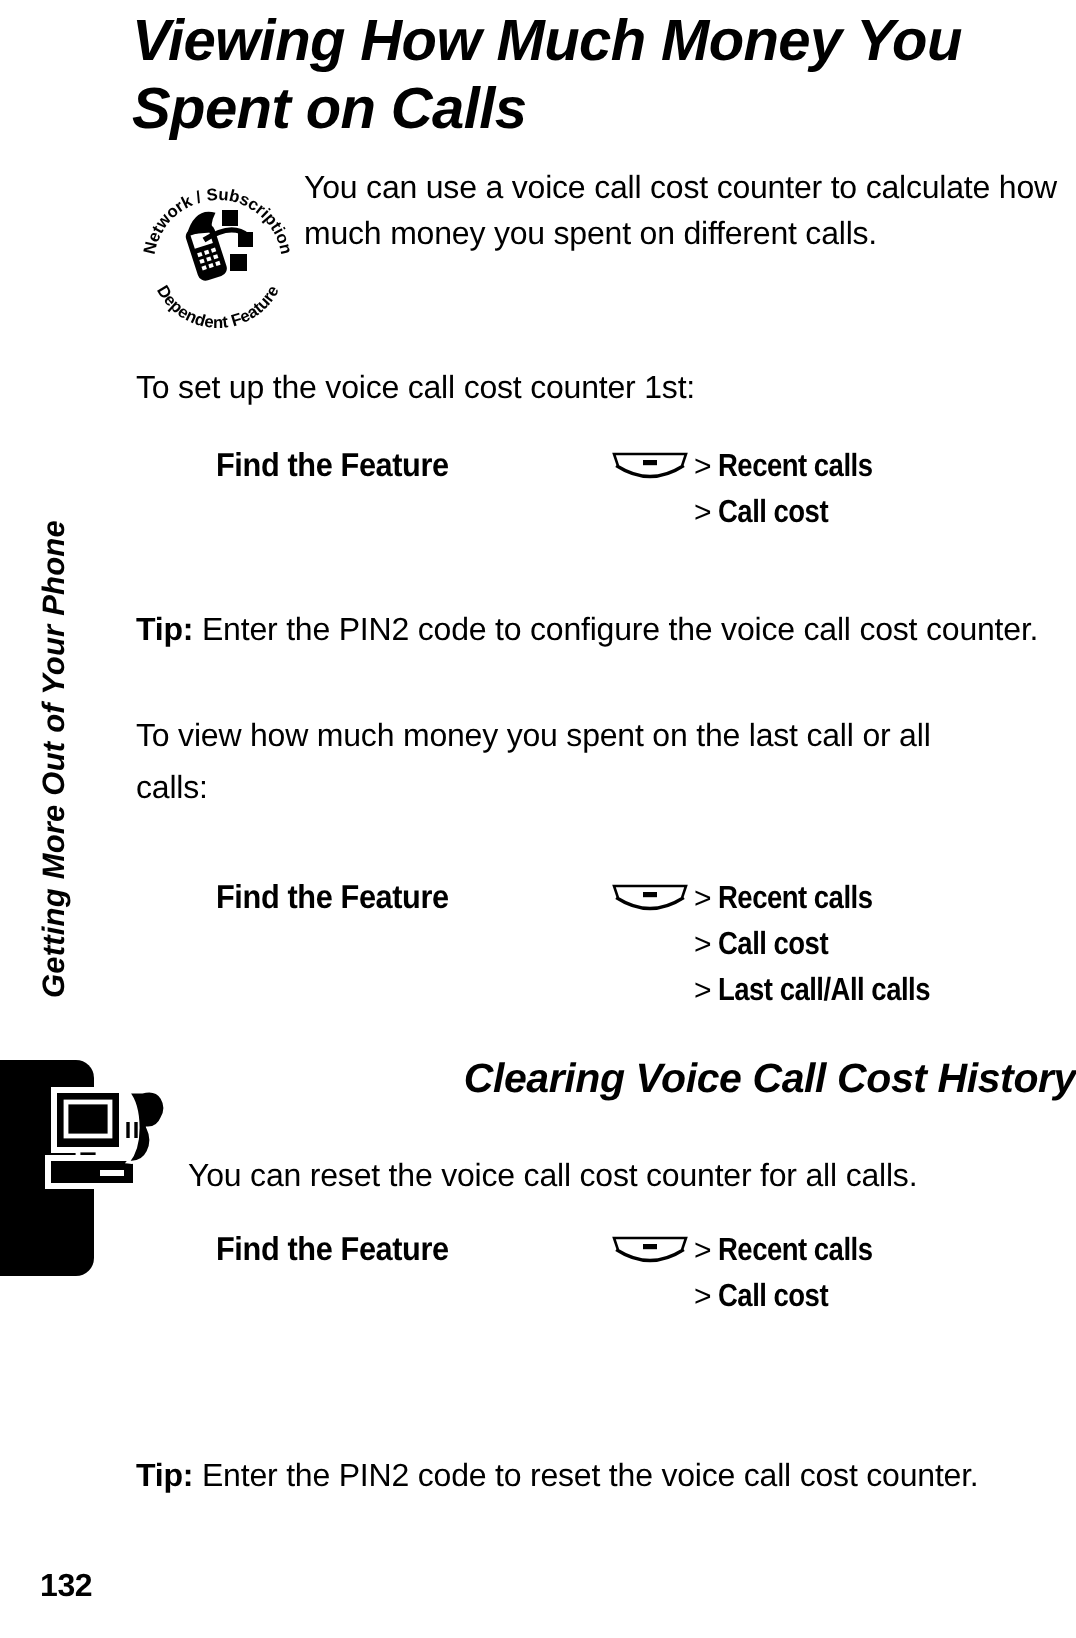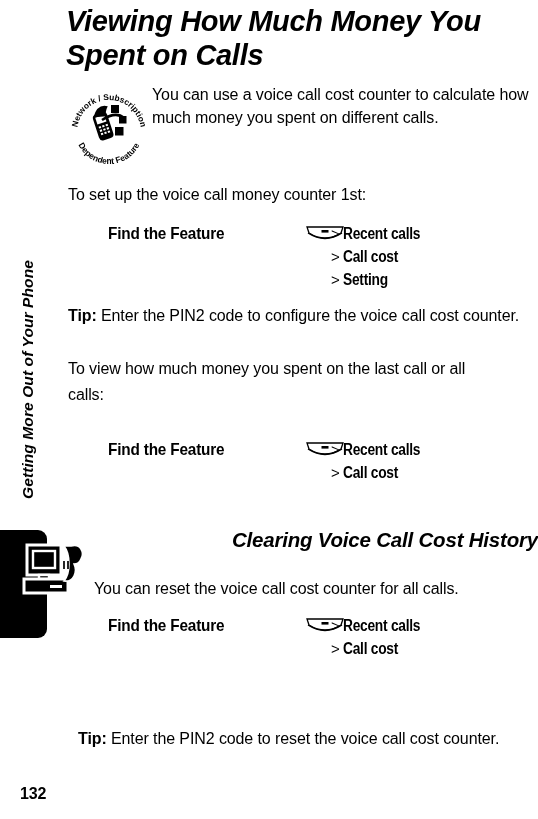--- a/index.html
+++ b/index.html
@@ -154,21 +154,21 @@
   .fft .fft-key {
     position: absolute;
     left: 238px;
     top: 1px;
     width: 42px;
     height: 20px;
   }
   .fft .fft-key svg { display: block; }
   .fft .fft-items {
     position: absolute;
-    left: 265px;
+    left: 281px;
     top: -2px;
     width: 190px;
   }
   .fft .fft-item {
     font-size: 15.5px;
     line-height: 23px;
     white-space: nowrap;
   }
   .fft .fft-item .chev {
     font-family: "Liberation Sans", sans-serif;
@@ -267,41 +267,38 @@
         <text font-family="'Liberation Sans', sans-serif" font-size="8.4" font-weight="bold" fill="#000000">
           <textPath href="#arcBot" startOffset="50%" text-anchor="middle">Dependent Feature</textPath>
         </text>
       </svg>
     </div>
     <div class="badge-text">
       <p class="body">You can use a voice call cost counter to calculate how much money you spent on different calls.</p>
     </div>
   </div>
 
-  <p class="body abs" style="left:2px; top:184px; width:460px;">To set up the voice call money counter 1st:</p>
+  <p class="body abs" style="left:2px; top:184px; width:460px;">To set up the voice call cost counter 1st:</p>
 
   <div class="fft" style="top:224px;">
     <div class="fft-label">Find the Feature</div>
     <div class="fft-key">
       <svg width="42" height="20" viewBox="0 0 42 20" xmlns="http://www.w3.org/2000/svg">
         <path d="M3,2 L39,2 L37,8 Q21,18 5,8 Z" fill="#ffffff" stroke="#000000" stroke-width="1.3"></path>
         <path d="M4,8 Q21,19 38,8" fill="none" stroke="#000000" stroke-width="1.3"></path>
         <rect x="17.5" y="5" width="7" height="2.6" fill="#000000"></rect>
       </svg>
     </div>
     <div class="fft-items">
       <div class="fft-item">
         <span class="chev">&gt;</span><span class="lbl">Recent calls</span>
       </div>
       <div class="fft-item">
         <span class="chev">&gt;</span><span class="lbl">Call cost</span>
       </div>
-      <div class="fft-item">
-        <span class="chev">&gt;</span><span class="lbl">Setting</span>
-      </div>
     </div>
   </div>
 
   <p class="body abs" style="left:2px; top:305px; width:462px;"><b>Tip:</b><span> Enter the PIN2 code to configure the voice call cost counter.</span></p>
 
   <p class="body abs" style="left:2px; top:358px; width:476px;">To view how much money you spent on the last call or all</p>
   <p class="body abs" style="left:2px; top:384px; width:476px;">calls:</p>
 
   <div class="fft" style="top:440px;">
     <div class="fft-label">Find the Feature</div>
@@ -312,20 +309,23 @@
         <rect x="17.5" y="5" width="7" height="2.6" fill="#000000"></rect>
       </svg>
     </div>
     <div class="fft-items">
       <div class="fft-item">
         <span class="chev">&gt;</span><span class="lbl">Recent calls</span>
       </div>
       <div class="fft-item">
         <span class="chev">&gt;</span><span class="lbl">Call cost</span>
       </div>
+      <div class="fft-item">
+        <span class="chev">&gt;</span><span class="lbl">Last call/All calls</span>
+      </div>
     </div>
   </div>
 
   <h2 class="section-title abs" style="left:28px; top:528px; width:444px;">Clearing Voice Call Cost History</h2>
 
   <p class="body abs" style="left:28px; top:578px; width:450px;">You can reset the voice call cost counter for all calls.</p>
 
   <div class="fft" style="top:616px;">
     <div class="fft-label">Find the Feature</div>
     <div class="fft-key">
@@ -338,15 +338,15 @@
     <div class="fft-items">
       <div class="fft-item">
         <span class="chev">&gt;</span><span class="lbl">Recent calls</span>
       </div>
       <div class="fft-item">
         <span class="chev">&gt;</span><span class="lbl">Call cost</span>
       </div>
     </div>
   </div>
 
-  <p class="body abs" style="left:12px; top:728px; width:450px;"><b>Tip:</b><span> Enter the PIN2 code to reset the voice call cost counter.</span></p>
+  <p class="body abs" style="left:2px; top:728px; width:450px;"><b>Tip:</b><span> Enter the PIN2 code to reset the voice call cost counter.</span></p>
 
 </div>
 
 </body></html>

